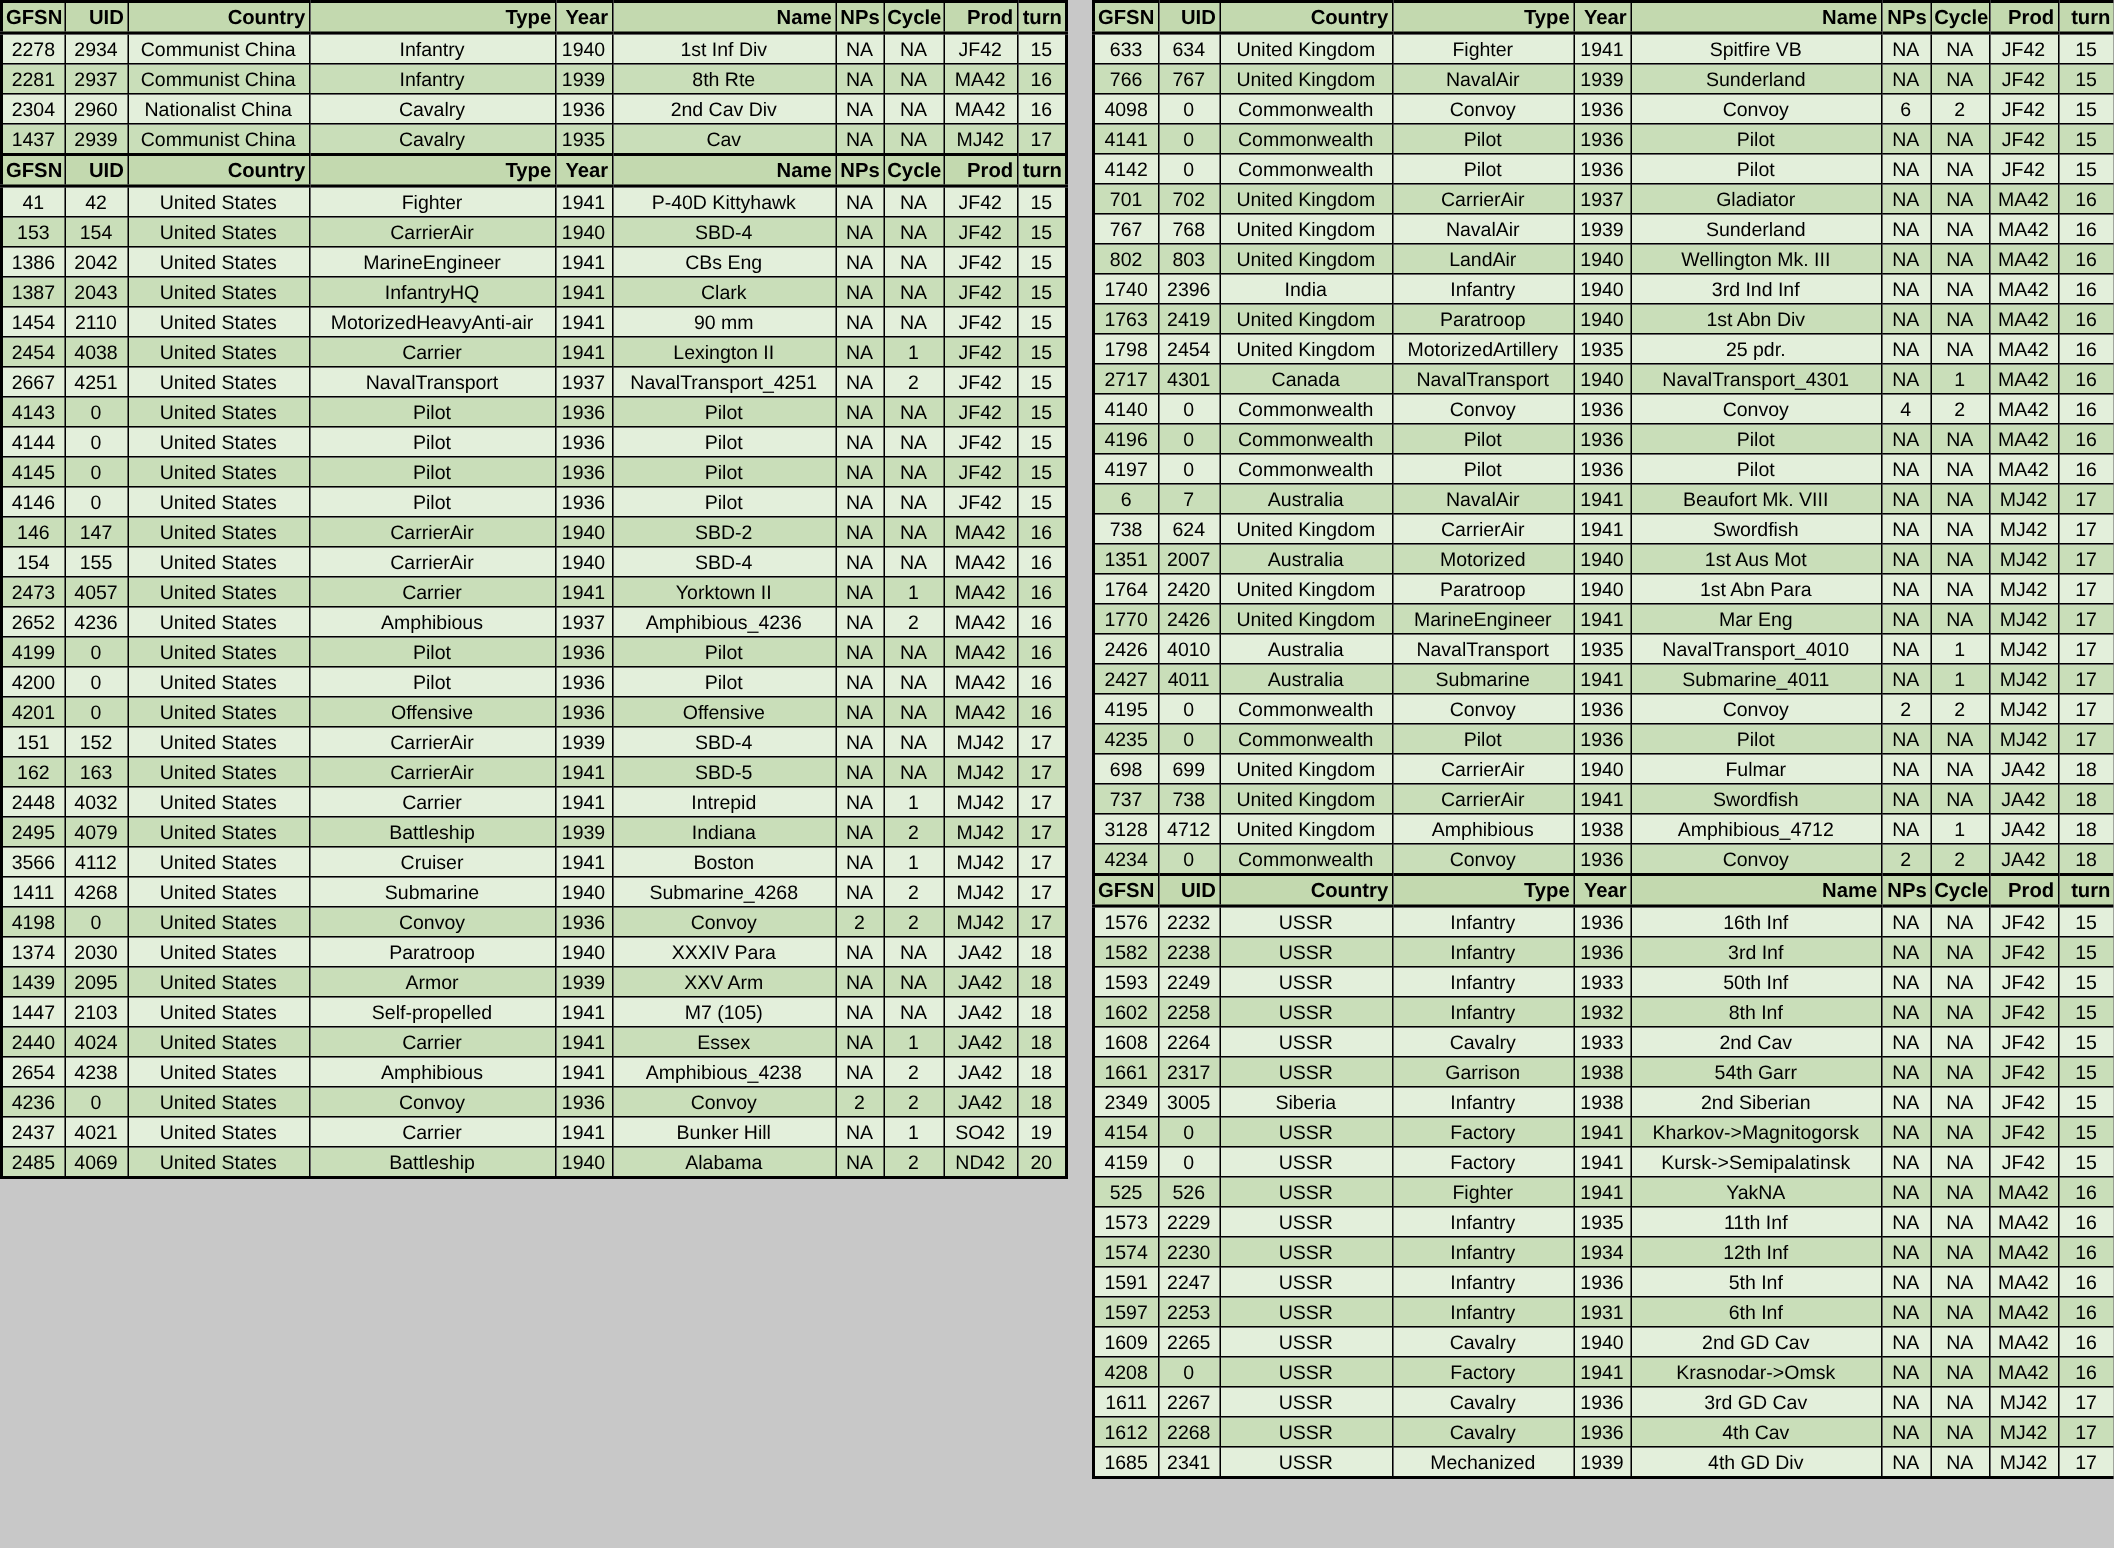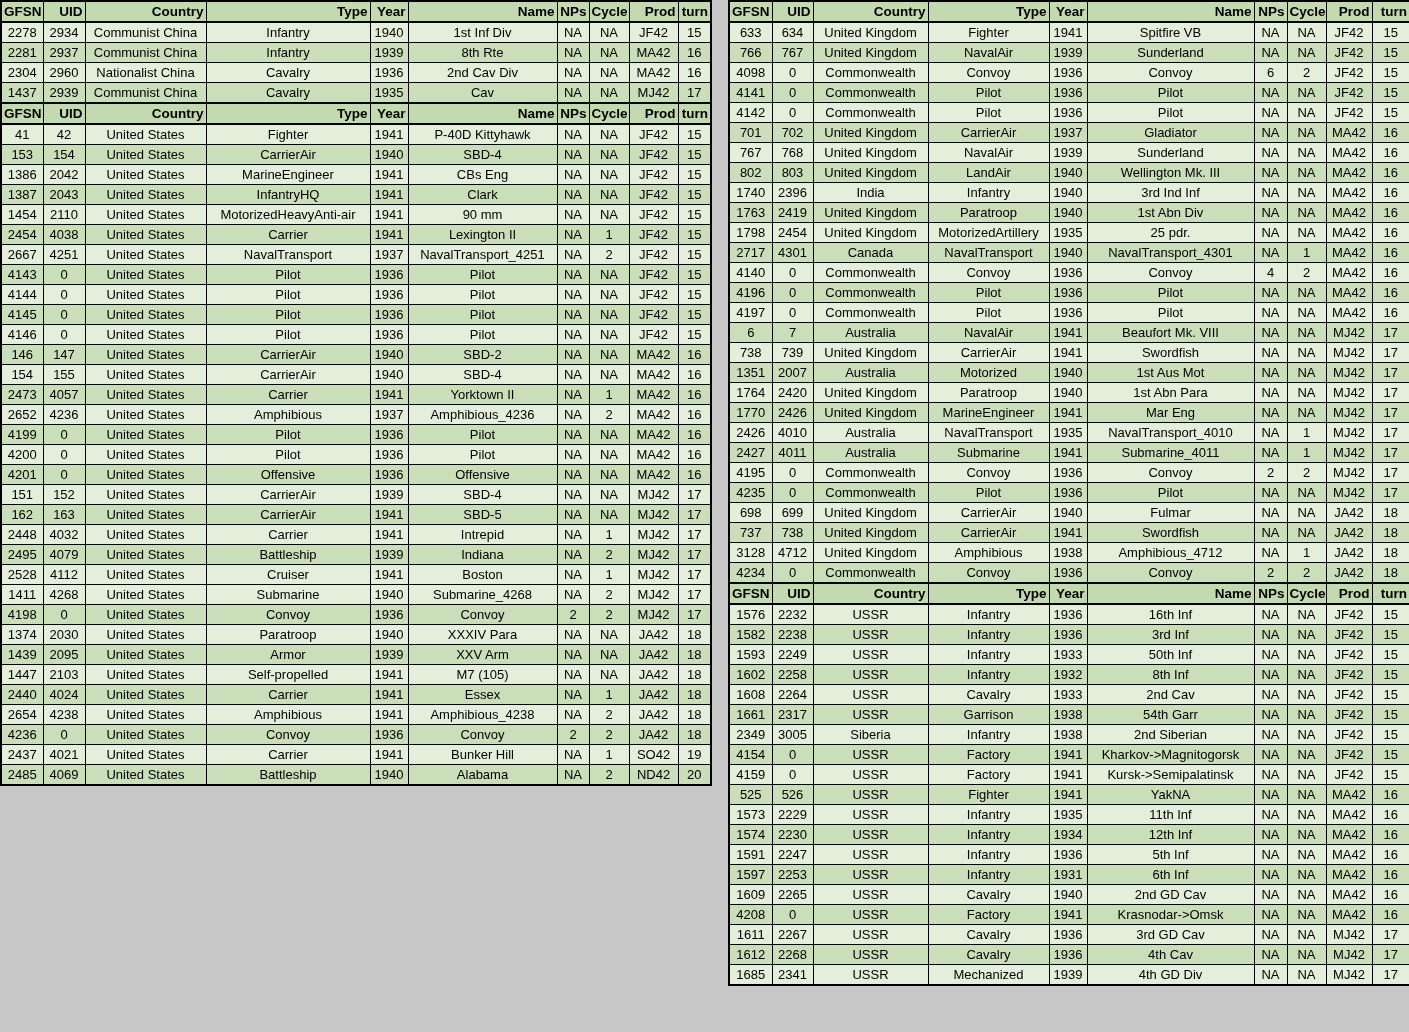--- a/index.html
+++ b/index.html
@@ -385,21 +385,21 @@
         <td>United States</td>
         <td>Battleship</td>
         <td>1939</td>
         <td>Indiana</td>
         <td>NA</td>
         <td>2</td>
         <td>MJ42</td>
         <td>17</td>
       </tr>
       <tr class="light">
-        <td>2528</td>
+        <td>3566</td>
         <td>4112</td>
         <td>United States</td>
         <td>Cruiser</td>
         <td>1941</td>
         <td>Boston</td>
         <td>NA</td>
         <td>1</td>
         <td>MJ42</td>
         <td>17</td>
       </tr>
@@ -739,21 +739,21 @@
         <td>NavalAir</td>
         <td>1941</td>
         <td>Beaufort Mk. VIII</td>
         <td>NA</td>
         <td>NA</td>
         <td>MJ42</td>
         <td>17</td>
       </tr>
       <tr class="light">
         <td>738</td>
-        <td>739</td>
+        <td>624</td>
         <td>United Kingdom</td>
         <td>CarrierAir</td>
         <td>1941</td>
         <td>Swordfish</td>
         <td>NA</td>
         <td>NA</td>
         <td>MJ42</td>
         <td>17</td>
       </tr>
       <tr class="dark">

